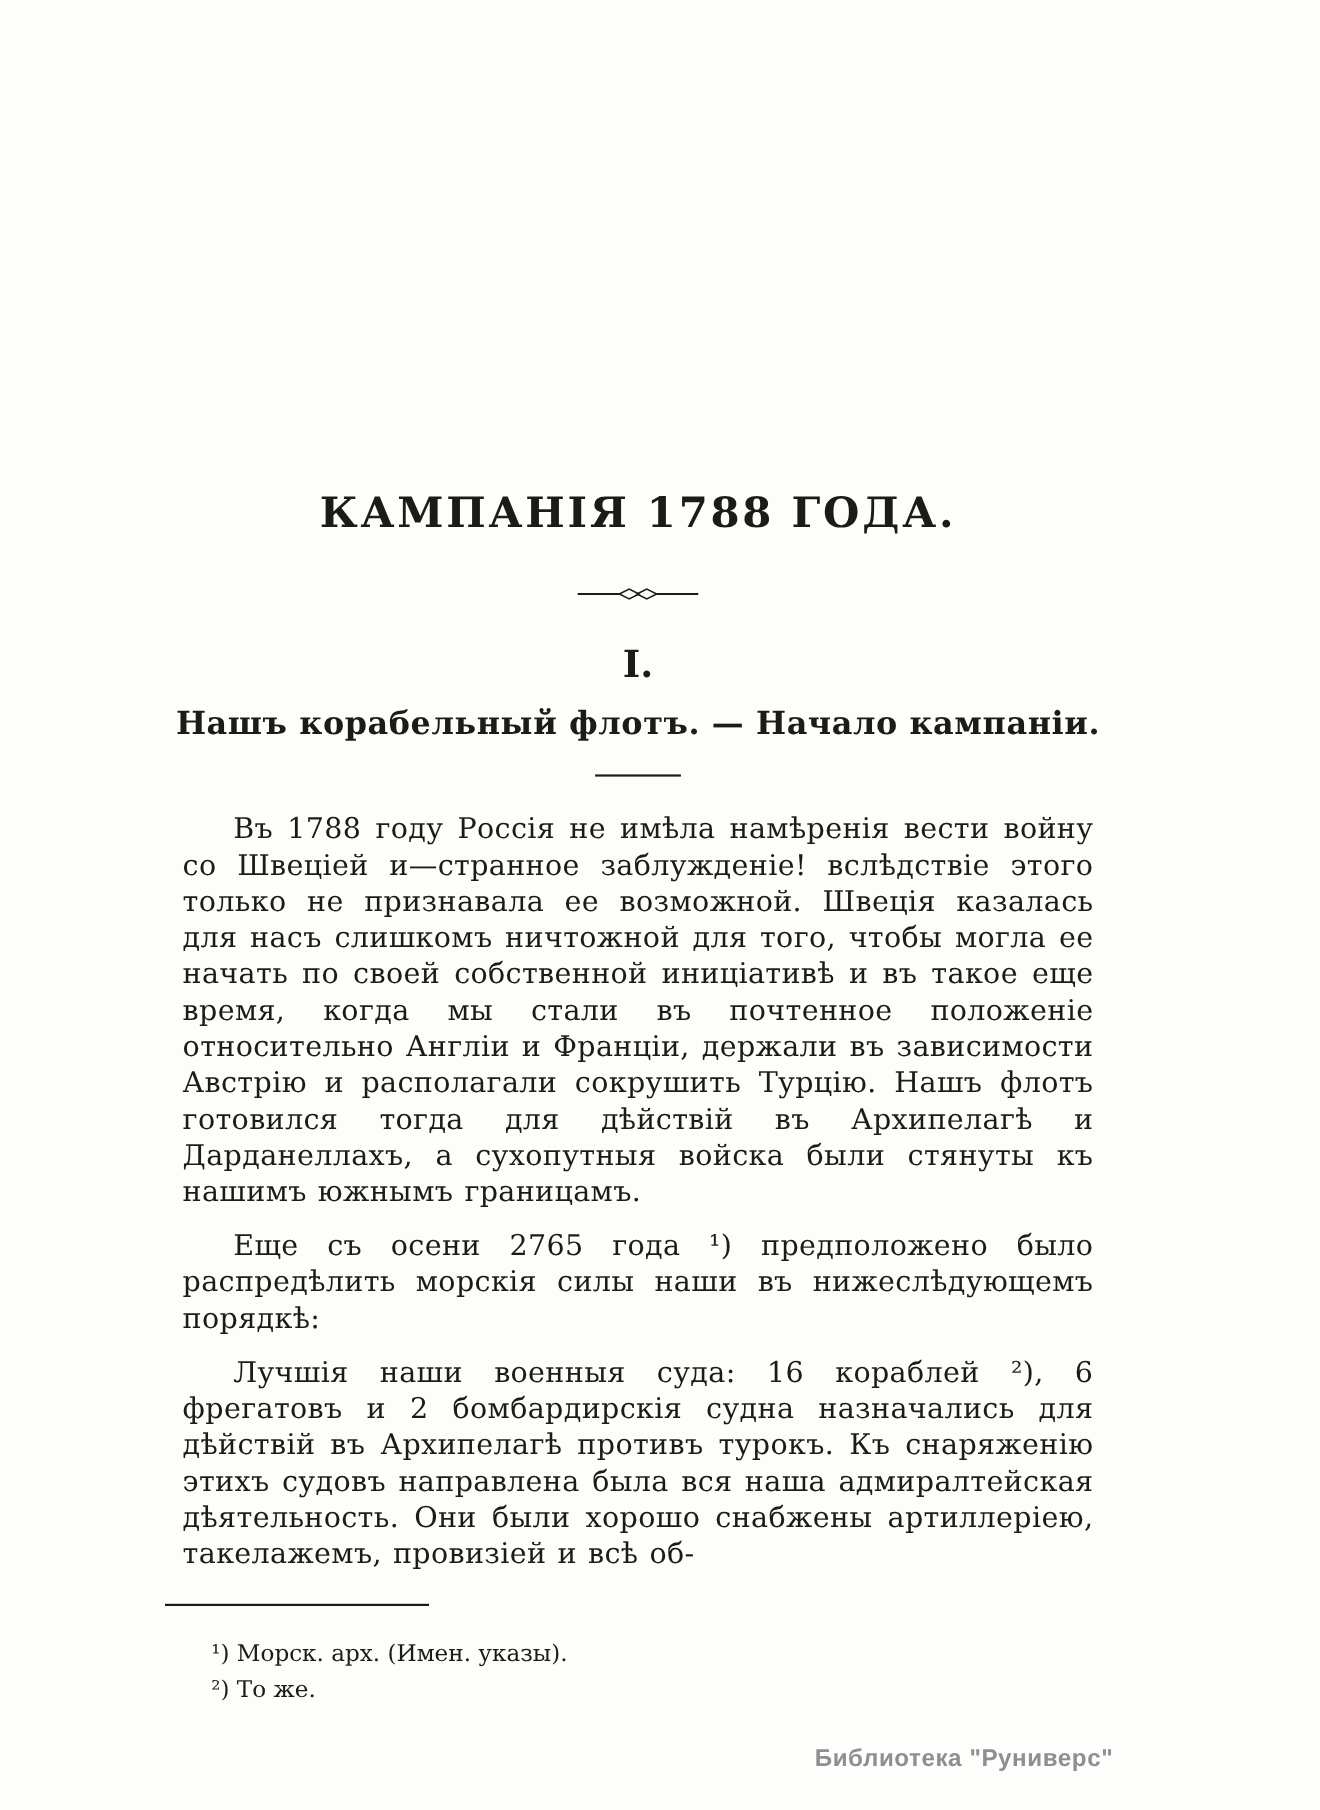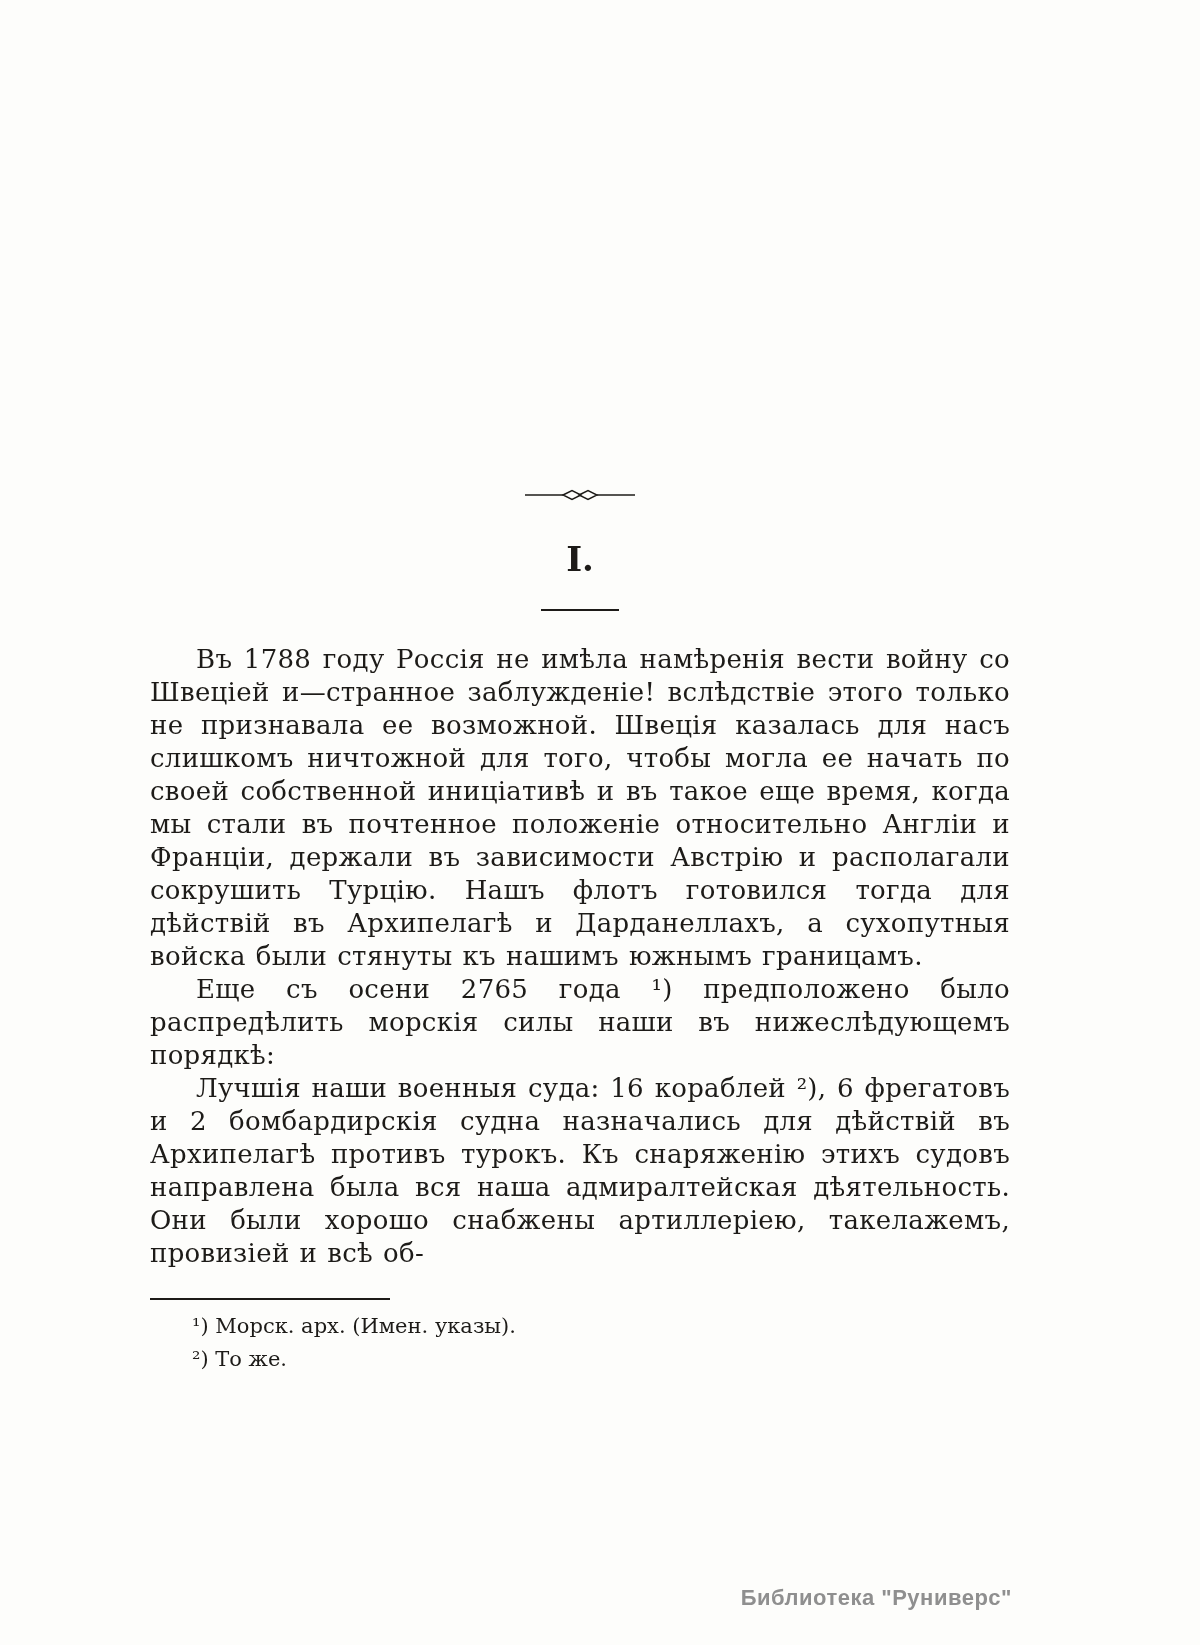--- a/index.html
+++ b/index.html
@@ -55,28 +55,28 @@
     margin: 30px auto 0 auto;
   }
   .body-text {
     margin-top: 32px;
     font-size: 26px;
     line-height: 1.27;
     text-align: justify;
     letter-spacing: 0.3px;
     word-spacing: 1.5px;
   }
-  .para { margin: 0; text-indent: 46px; }
+  .para { margin: 16px; text-indent: 46px; }
   .footnote-rule {
     margin-top: 28px;
     width: 240px; height: 2px;
     background: #1d1b18;
   }
   .footnotes {
-    margin-top: 10px;
+    margin-top: 27px;
     padding-left: 42px;
     font-size: 21px;
     line-height: 1.55;
   }
   .footnote { margin: 0; }
   .watermark {
     position: absolute;
     right: 188px; bottom: 34px;
     font-family: "Liberation Sans", sans-serif;
     font-weight: 700;
@@ -84,32 +84,34 @@
     color: #8f8f8f;
     letter-spacing: 0.5px;
   }
 </style>
 </head>
 <body>
 
 <div class="sheet">
   <div class="content">
 
+    <h1 class="title">КАМПАНІЯ 1788 ГОДА.</h1>
 
     <div class="ornament">
       <svg width="110" height="16" viewBox="0 0 110 16" aria-hidden="true">
         <line x1="0" y1="8" x2="38" y2="8" stroke="#1d1b18" stroke-width="1.6"></line>
         <path d="M38 8 L47 3.5 L56 8 L47 12.5 Z" fill="none" stroke="#1d1b18" stroke-width="1.4"></path>
         <path d="M54 8 L63 3.5 L72 8 L63 12.5 Z" fill="none" stroke="#1d1b18" stroke-width="1.4"></path>
         <line x1="72" y1="8" x2="110" y2="8" stroke="#1d1b18" stroke-width="1.6"></line>
       </svg>
     </div>
 
     <div class="chapter-number">I.</div>
 
+    <h2 class="chapter-heading">Нашъ корабельный флотъ. — Начало кампаніи.</h2>
 
     <div class="heading-rule"></div>
 
     <div class="body-text">
       <p class="para">Въ 1788 году Россія не имѣла намѣренія вести войну со Швеціей и—странное заблужденіе! вслѣдствіе этого только не признавала ее возможной. Швеція казалась для насъ слишкомъ ничтожной для того, чтобы могла ее начать по своей собственной иниціативѣ и въ такое еще время, когда мы стали въ почтенное положеніе относительно Англіи и Франціи, держали въ зависимости Австрію и располагали сокрушить Турцію. Нашъ флотъ готовился тогда для дѣйствій въ Архипелагѣ и Дарданеллахъ, а сухопутныя войска были стянуты къ нашимъ южнымъ границамъ.</p>
       <p class="para">Еще съ осени 2765 года ¹) предположено было распредѣлить морскія силы наши въ нижеслѣдующемъ порядкѣ:</p>
       <p class="para">Лучшія наши военныя суда: 16 кораблей ²), 6 фрегатовъ и 2 бомбардирскія судна назначались для дѣйствій въ Архипелагѣ противъ турокъ. Къ снаряженію этихъ судовъ направлена была вся наша адмиралтейская дѣятельность. Они были хорошо снабжены артиллеріею, такелажемъ, провизіей и всѣ об-</p>
     </div>
 
     <div class="footnote-rule"></div>

